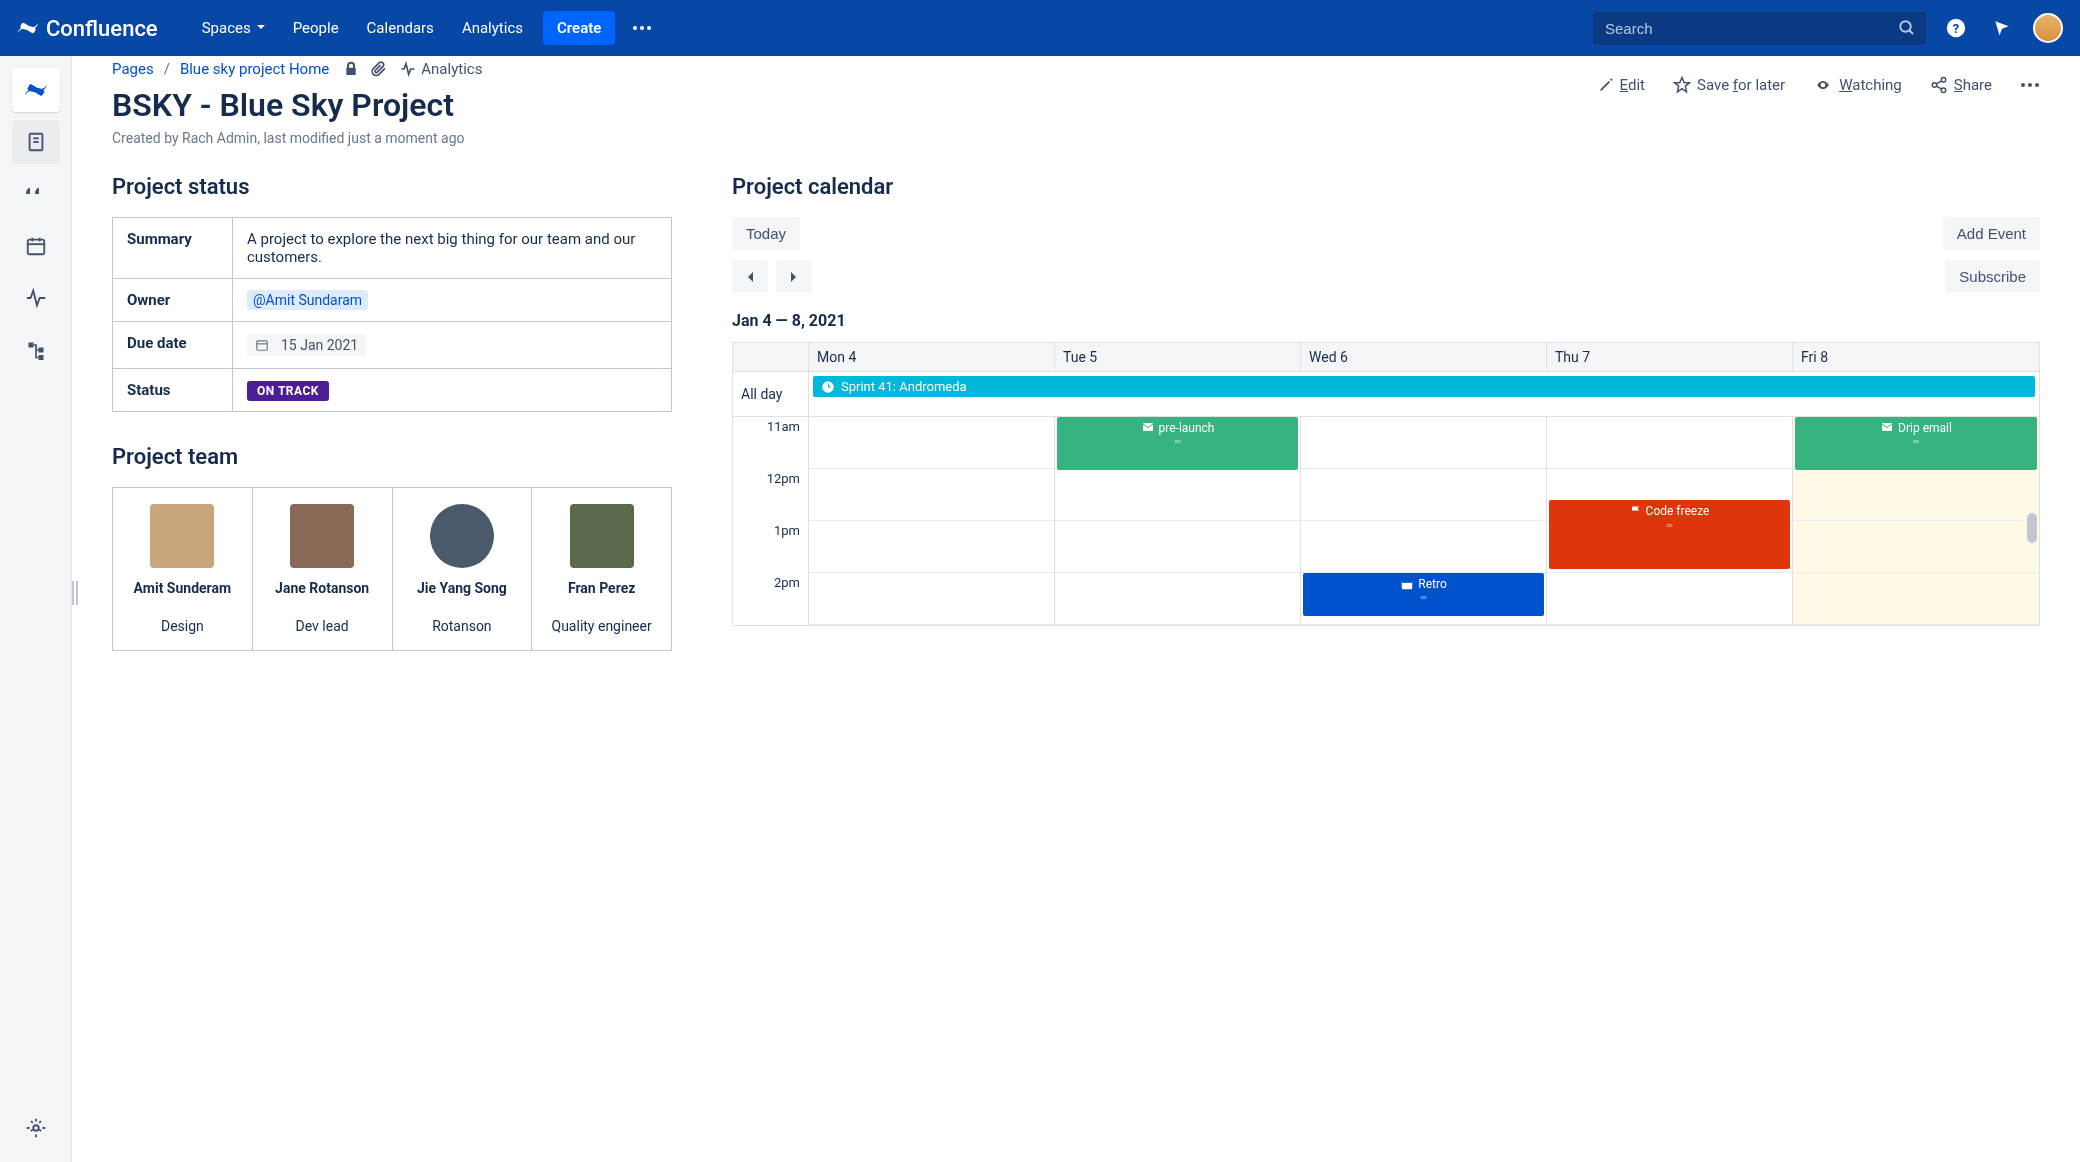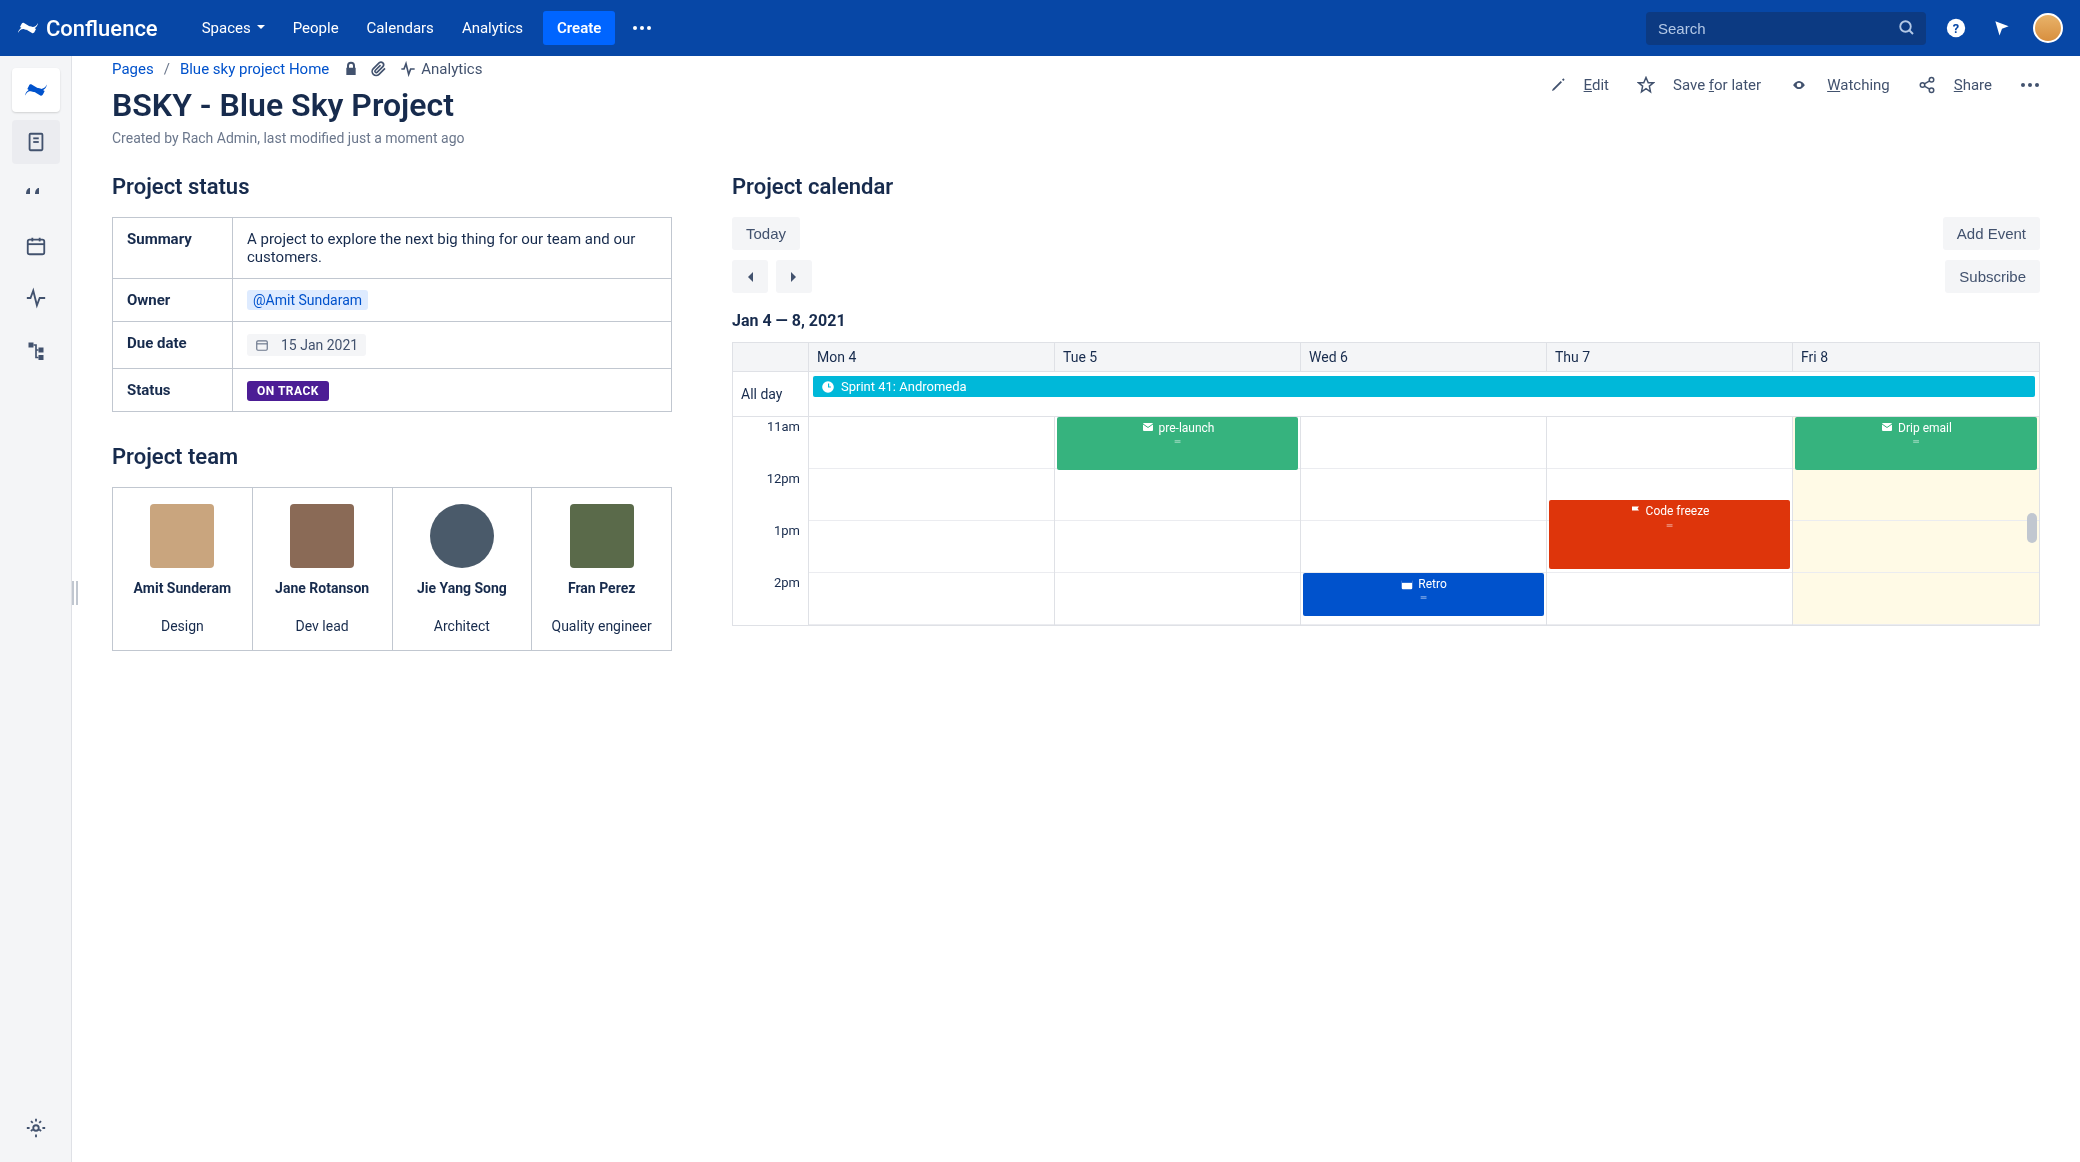--- a/index.html
+++ b/index.html
@@ -8,21 +8,21 @@
 
 .topnav { display: flex; align-items: center; height: 56px; background: #0747a6; color: #fff; padding: 0 16px; gap: 8px; }
 .logo { display: flex; align-items: center; gap: 6px; font-size: 22px; font-weight: 500; }
 .logo-icon { width: 24px; height: 24px; }
 .nav-items { display: flex; gap: 4px; margin-left: 24px; }
 .nav-item { padding: 8px 12px; color: #fff; font-size: 15px; cursor: pointer; border-radius: 3px; }
 .nav-item.dropdown::after { content: ""; display: inline-block; margin-left: 6px; border: 4px solid transparent; border-top-color: #fff; vertical-align: middle; }
 .create-btn { background: #0065ff; padding: 8px 14px; border-radius: 3px; font-weight: 600; font-size: 15px; cursor: pointer; }
 .more-btn { padding: 8px 10px; border-radius: 3px; cursor: pointer; display:flex; align-items:center; justify-content:center; }
 .spacer { flex: 1; }
-.search-box { position: relative; width: 280px; }
+.search-box { position: relative; width: 333px; }
 .search-box input { width: 100%; padding: 8px 36px 8px 12px; background: #0c3a82; border: none; border-radius: 4px; color: #fff; font-size: 15px; }
 .search-box input::placeholder { color: #b3c8e6; }
 .search-box .sicon { position: absolute; right: 10px; top: 50%; transform: translateY(-50%); }
 .topnav-icon { width: 32px; height: 32px; display: flex; align-items: center; justify-content: center; cursor: pointer; border-radius: 50%; margin-left: 6px; }
 .avatar-sm { width: 30px; height: 30px; border-radius: 50%; background: linear-gradient(#e8b36a, #d88f3f); border: 2px solid #fff; }
 
 
 .layout { display: flex; height: calc(100vh - 56px); }
 .leftrail { width: 72px; background: #f4f5f7; border-right: 1px solid #dfe1e6; display: flex; flex-direction: column; align-items: center; padding: 12px 0; gap: 8px; }
 .rail-item { width: 48px; height: 44px; display: flex; align-items: center; justify-content: center; border-radius: 4px; cursor: pointer; color: #42526e; }
@@ -34,21 +34,21 @@
 
 
 .main { flex: 1; padding: 4px 40px; overflow-y: auto; position: relative; }
 .breadcrumb { display: flex; align-items: center; gap: 10px; font-size: 15px; margin-bottom: 8px; }
 .breadcrumb a { color: #0052cc; text-decoration: none; }
 .breadcrumb .sep { color: #6b778c; }
 .bc-icons { display: flex; gap: 12px; align-items: center; color: #42526e; margin-left: 4px; }
 .bc-analytics { display: flex; align-items: center; gap: 4px; color: #42526e; font-size: 15px; }
 
 .page-actions { position: absolute; right: 40px; top: 20px; display: flex; gap: 28px; align-items: center; color: #42526e; font-size: 15px; }
-.page-action { display: flex; align-items: center; gap: 18px; cursor: pointer; }
+.page-action { display: flex; align-items: center; gap: 6px; cursor: pointer; }
 .page-action .u { text-decoration: underline; }
 .more-dots { cursor: pointer; }
 
 h1.page-title { font-size: 32px; font-weight: 600; margin: 8px 0 6px; color: #172b4d; }
 .page-meta { color: #6b778c; font-size: 14px; margin-bottom: 28px; }
 
 .columns { display: flex; gap: 60px; }
 .col-left { flex: 0 0 560px; }
 .col-right { flex: 1; min-width: 0; }
 
@@ -309,21 +309,21 @@
               <div class="team-role">Design</div>
             </div>
             <div class="team-cell">
               <div class="team-avatar" style="background: rgb(138, 106, 86);"></div>
               <div class="team-name">Jane Rotanson</div>
               <div class="team-role">Dev lead</div>
             </div>
             <div class="team-cell">
               <div class="team-avatar round" style="background: rgb(74, 90, 106);"></div>
               <div class="team-name">Jie Yang Song</div>
-              <div class="team-role">Architect</div>
+              <div class="team-role">Rotanson</div>
             </div>
             <div class="team-cell">
               <div class="team-avatar" style="background: rgb(90, 106, 74);"></div>
               <div class="team-name">Fran Perez</div>
               <div class="team-role">Quality engineer</div>
             </div>
           </div>
       </div>
 
       <div class="col-right">

